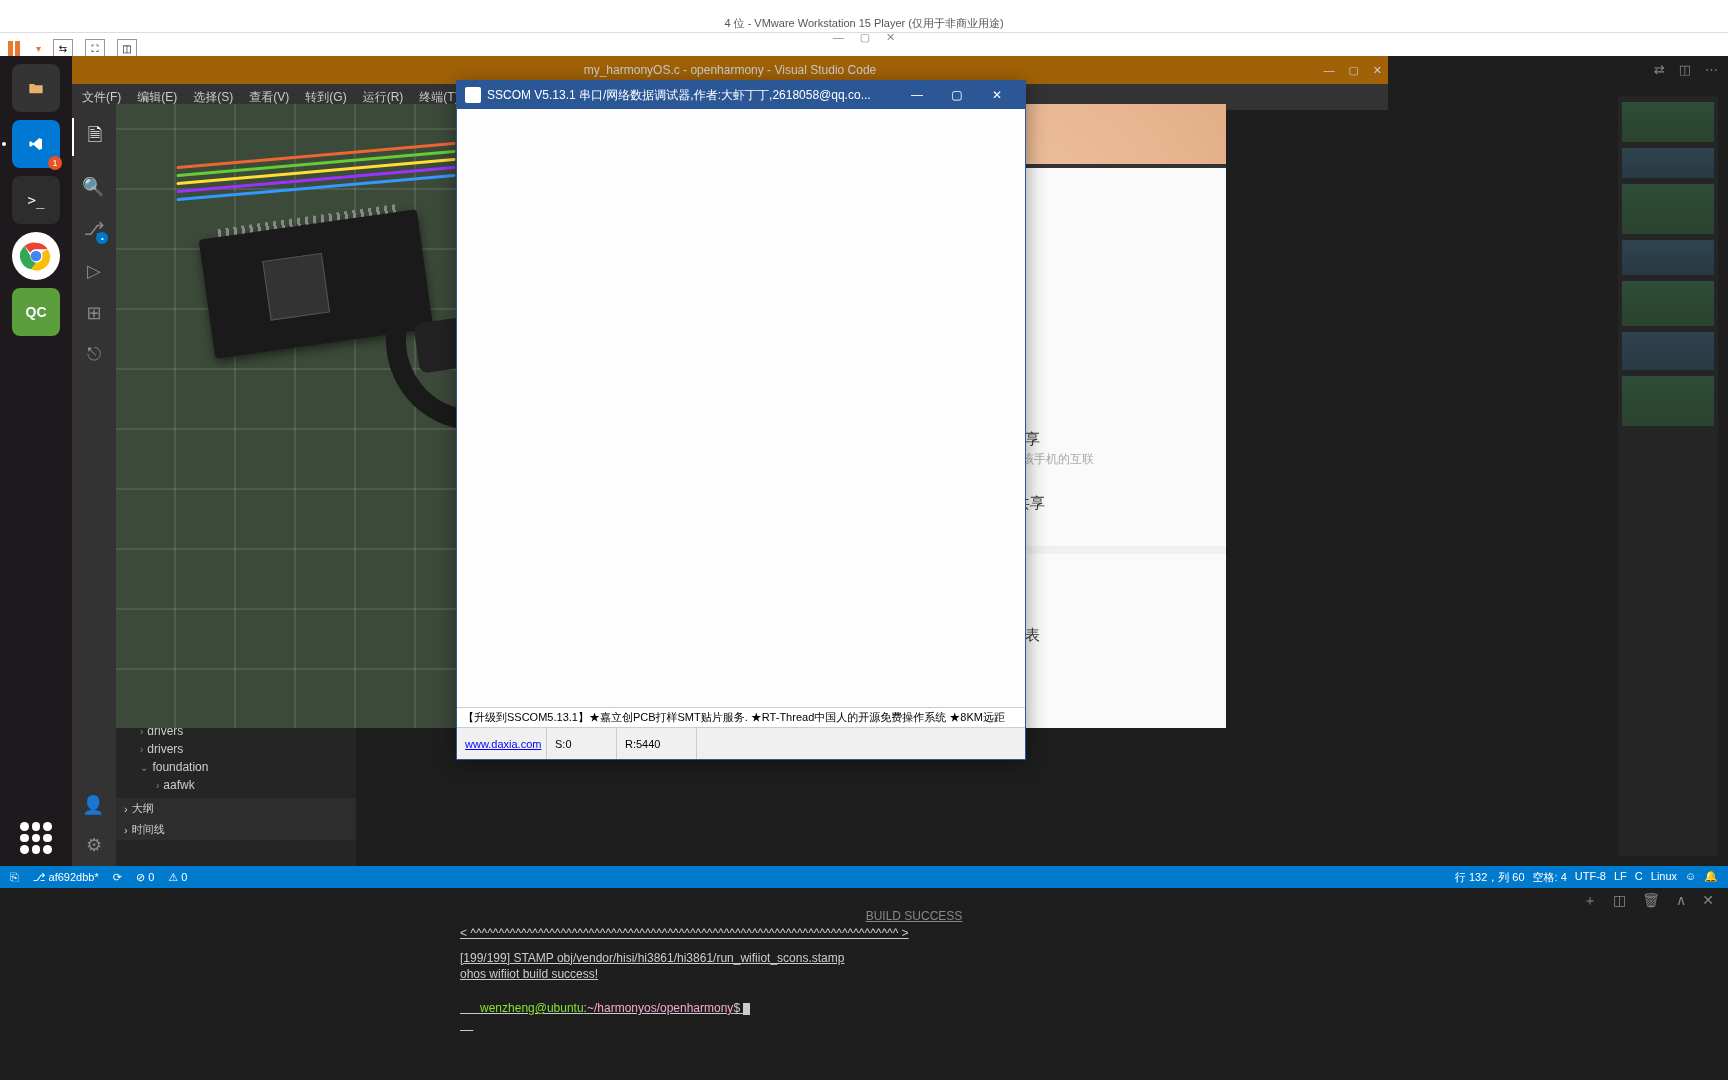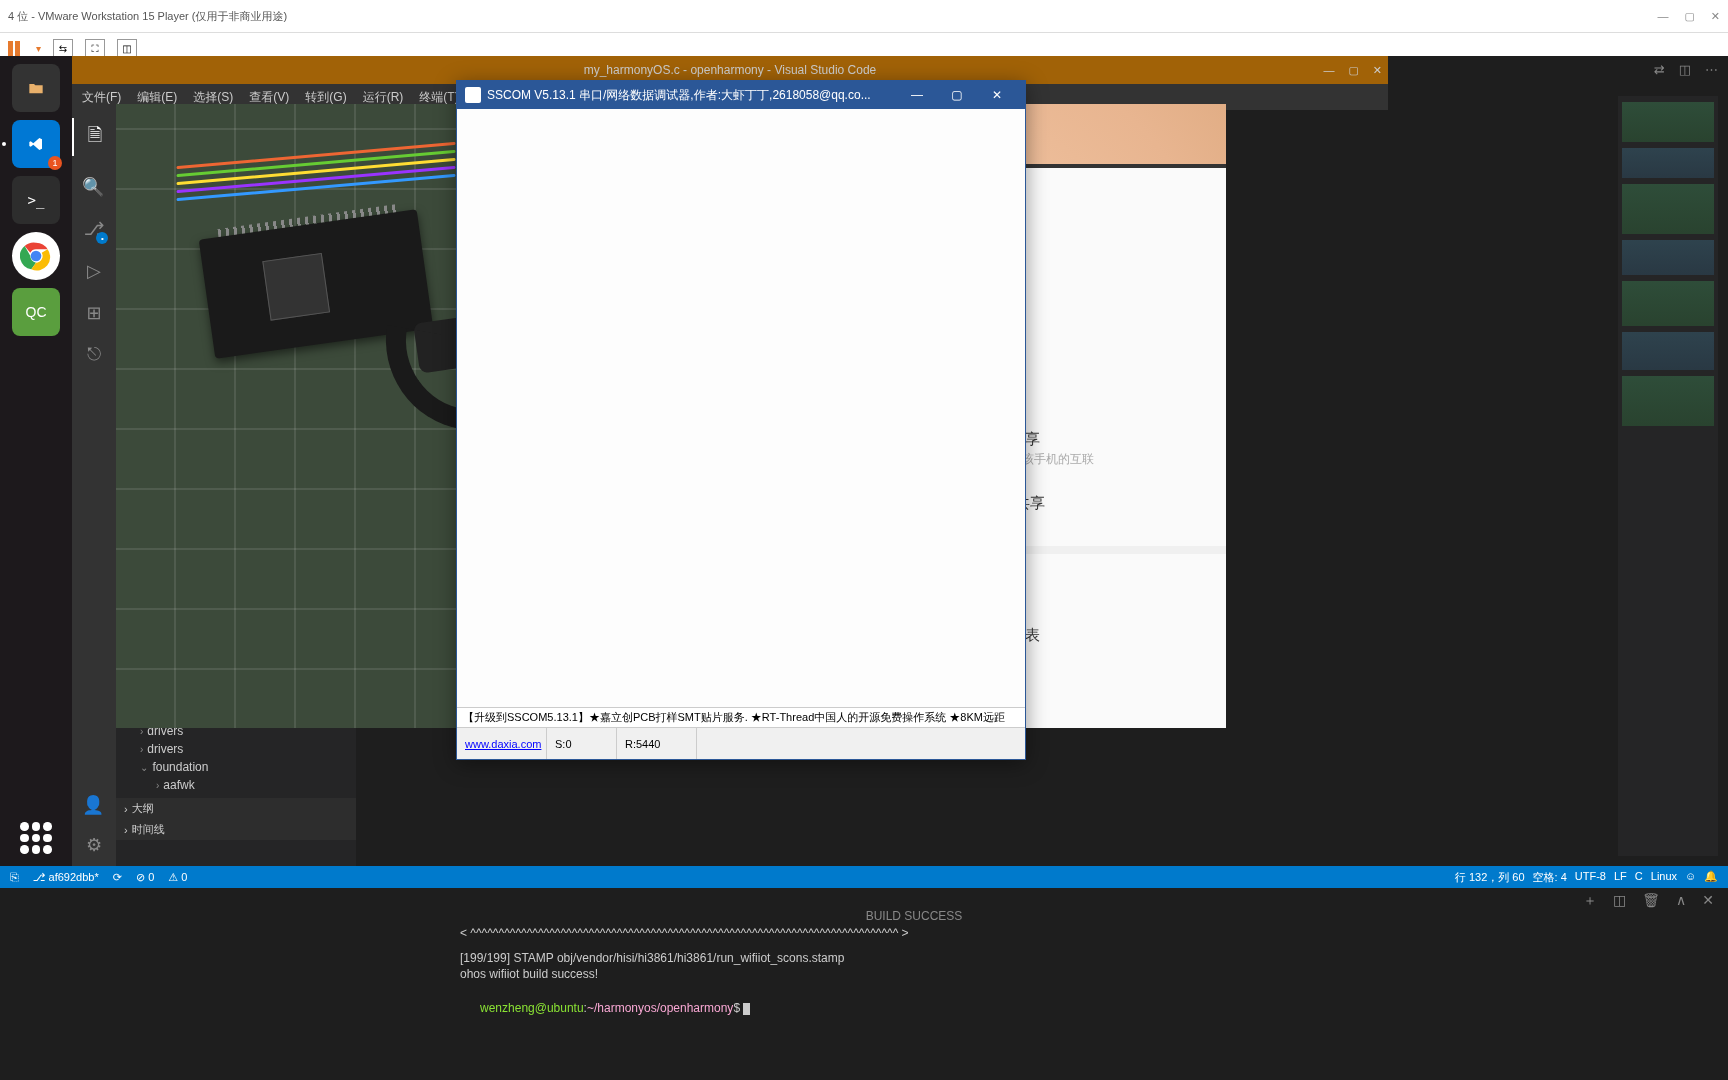--- a/index.html
+++ b/index.html
@@ -1,19 +1,19 @@
 <!DOCTYPE html>
 <html><head>
 <meta charset="utf-8">
 <style>
 * { margin: 0; padding: 0; box-sizing: border-box; font-family: "Segoe UI", Arial, sans-serif; }
 body { width: 1728px; height: 1080px; background: #f0f0f0; overflow: hidden; position: relative; }
 
 
-.vmware-titlebar { height: 24px; background: #fff; display: flex; align-items: center; padding: 16px 8px; font-size: 11px; color: #555; border-bottom: 1px solid #ddd; }
+.vmware-titlebar { height: 24px; background: #fff; display: flex; align-items: center; padding: 16px 8px; font-size: 11px; color: #555; border-bottom: 1px solid #ddd; flex-direction: column; }
 .vmware-titlebar .spacer { flex: 1; }
 .vmware-controls { display: flex; gap: 16px; }
 .vmware-controls span { color: #888; cursor: pointer; }
 
 
 .vmware-toolbar { height: 32px; background: #fff; display: flex; align-items: center; padding: 0 8px; gap: 12px; border-bottom: 1px solid #ccc; }
 .vmware-pause { width: 16px; height: 16px; display: inline-flex; gap: 2px; }
 .vmware-pause span { width: 5px; height: 16px; background: #e67a2e; }
 .vmware-dropdown { color: #e67a2e; font-size: 10px; }
 .vmware-tool-icon { width: 20px; height: 20px; border: 1px solid #999; display: inline-flex; align-items: center; justify-content: center; font-size: 10px; }
@@ -22,41 +22,41 @@
 .vm-area { position: absolute; top: 56px; left: 0; right: 340px; bottom: 214px; background: #2c001e; }
 
 
 .ubuntu-launcher { position: absolute; left: 0; top: 0; bottom: 0; width: 72px; background: rgba(28,28,28,0.9); display: flex; flex-direction: column; align-items: center; padding-top: 8px; gap: 8px; }
 .launcher-icon { width: 48px; height: 48px; border-radius: 8px; display: flex; align-items: center; justify-content: center; font-size: 20px; color: #fff; }
 .li-files { background: #333; }
 .li-vscode { background: #0078d4; position: relative; }
 .li-vscode::after { content: ""; position: absolute; left: -10px; top: 50%; width: 4px; height: 4px; background: #fff; border-radius: 50%; transform: translateY(-50%); }
 .li-terminal { background: #2d2d2d; }
 .li-chrome { background: #fff; border-radius: 50%; }
-.li-qc { background: #5a9e3e; color: #fff; font-weight: normal; font-size: 14px; }
+.li-qc { background: #5a9e3e; color: #fff; font-weight: bold; font-size: 14px; }
 .launcher-bottom { margin-top: auto; margin-bottom: 12px; }
 .apps-grid { width: 32px; height: 32px; display: grid; grid-template-columns: repeat(3,1fr); grid-template-rows: repeat(3,1fr); gap: 3px; }
 .apps-grid span { background: #fff; border-radius: 50%; }
 .li-badge { position:absolute; bottom:-2px; right:-2px; background:#e95420; color:#fff; font-size:9px; border-radius:50%; width:14px; height:14px; display:flex; align-items:center; justify-content:center;}
 
 
 .vscode { position: absolute; left: 72px; top: 0; right: 0; bottom: 0; background: #1e1e1e; color: #ccc; display: flex; flex-direction: column; }
 .vscode-title { height: 28px; background: #a16207; display: flex; align-items: center; justify-content: center; font-size: 12px; color: #ccc; position: relative; }
 .vscode-title .win-controls { position: absolute; right: 6px; display: flex; gap: 14px; color: #ccc; font-size: 11px; }
 .vscode-menu { height: 26px; background: #333; display: flex; align-items: center; padding: 0 10px; gap: 16px; font-size: 12px; color: #ccc; }
 .vscode-body { flex: 1; display: flex; position: relative; overflow: hidden; }
 .activity-bar { width: 44px; background: #333; display: flex; flex-direction: column; align-items: center; padding-top: 8px; gap: 20px; color: #888; font-size: 18px; }
 .activity-bar .active { color: #fff; border-left: 2px solid #fff; width: 100%; display:flex; justify-content:center; padding:4px 0;}
 .activity-bottom { margin-top: auto; margin-bottom: 10px; display:flex; flex-direction:column; gap:18px; align-items:center;}
 .sidebar { width: 240px; background: #252526; font-size: 12px; overflow: hidden; }
 .sidebar-tree { padding: 4px 0; }
 .tree-item { padding: 2px 8px 2px 24px; color: #ccc; display: flex; align-items: center; gap: 4px; }
 .tree-item .chev { color: #888; font-size: 10px; }
 .tree-section { padding: 3px 8px; color: #ccc; background: #2d2d2d; font-size: 11px; display:flex; align-items:center; gap:4px;}
-.term-line { white-space: pre; line-height: 1.4; }
+.term-line { white-space: pre; line-height: 1.4; text-decoration: underline; }
 .term-green { color: #8ae234; }
 .term-blue { color: #f9a8d4; }
 .term-cursor { background:#ccc; width:7px; height:12px; display:inline-block; vertical-align:middle;}
 
 
 .sscom-window { position: absolute; left: 456px; top: 80px; width: 570px; height: 680px; background: #fff; border: 1px solid #2b5797; box-shadow: 0 4px 20px rgba(0,0,0,0.4); z-index: 50; }
 .sscom-title { height: 28px; background: #2b5797; color: #fff; display: flex; align-items: center; padding: 0 8px; font-size: 12px; }
 .sscom-title .icon { width:16px; height:16px; background:#fff; margin-right:6px; border-radius:2px;}
 .sscom-title .spacer { flex: 1; }
 .sscom-title .wc { width: 40px; text-align: center; cursor: pointer; }

